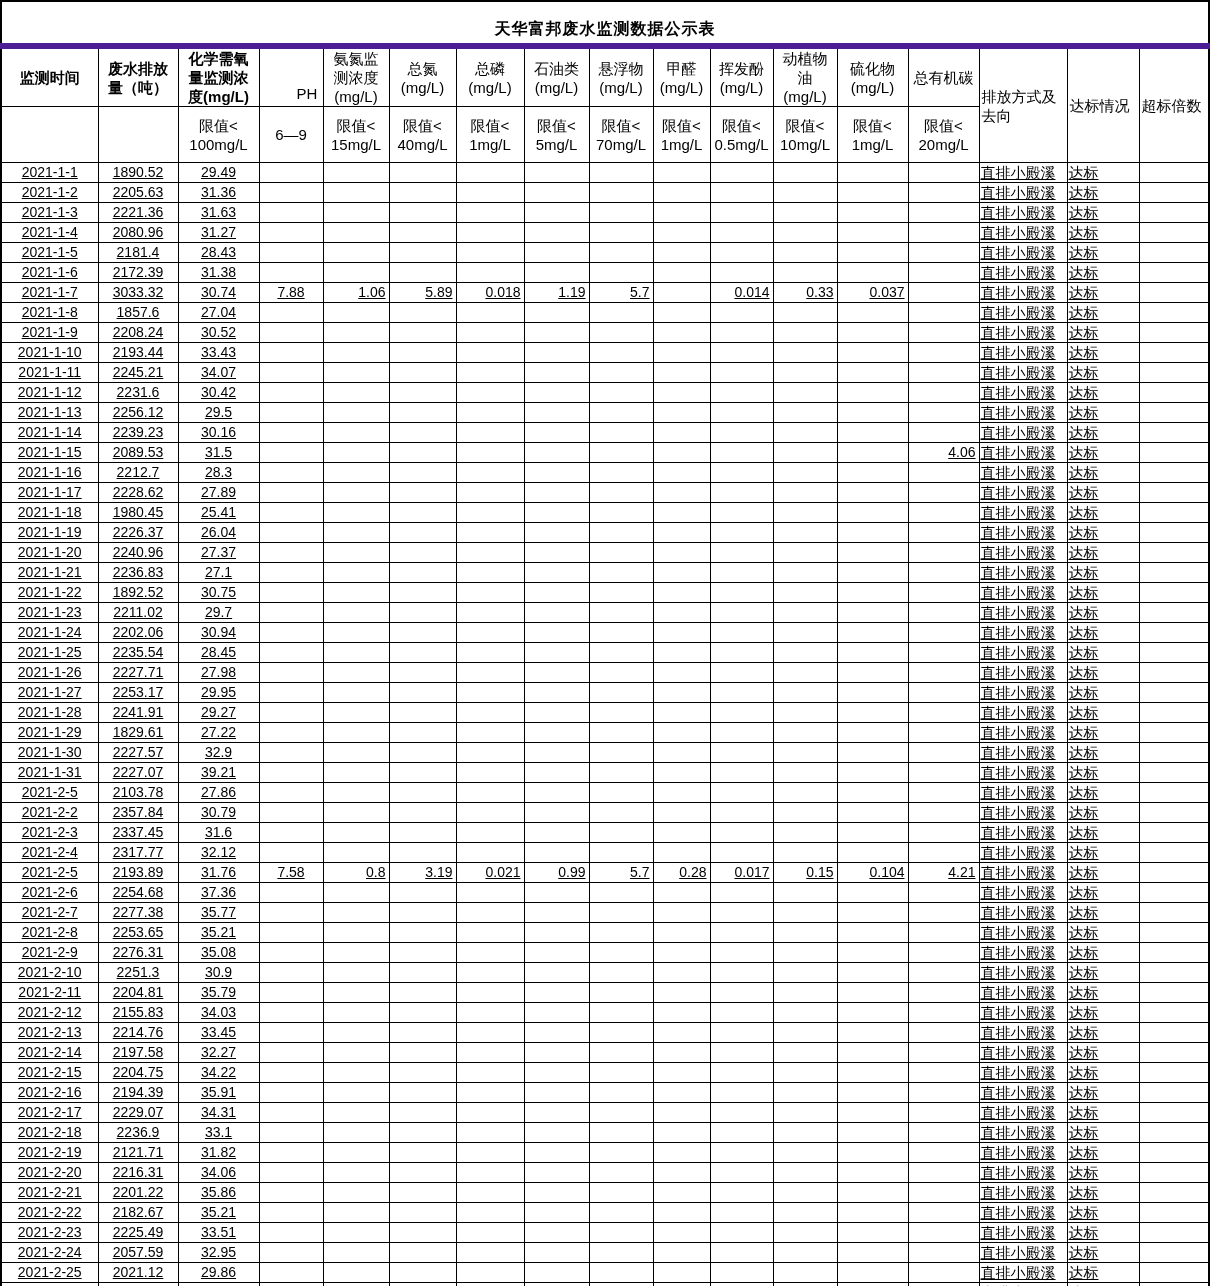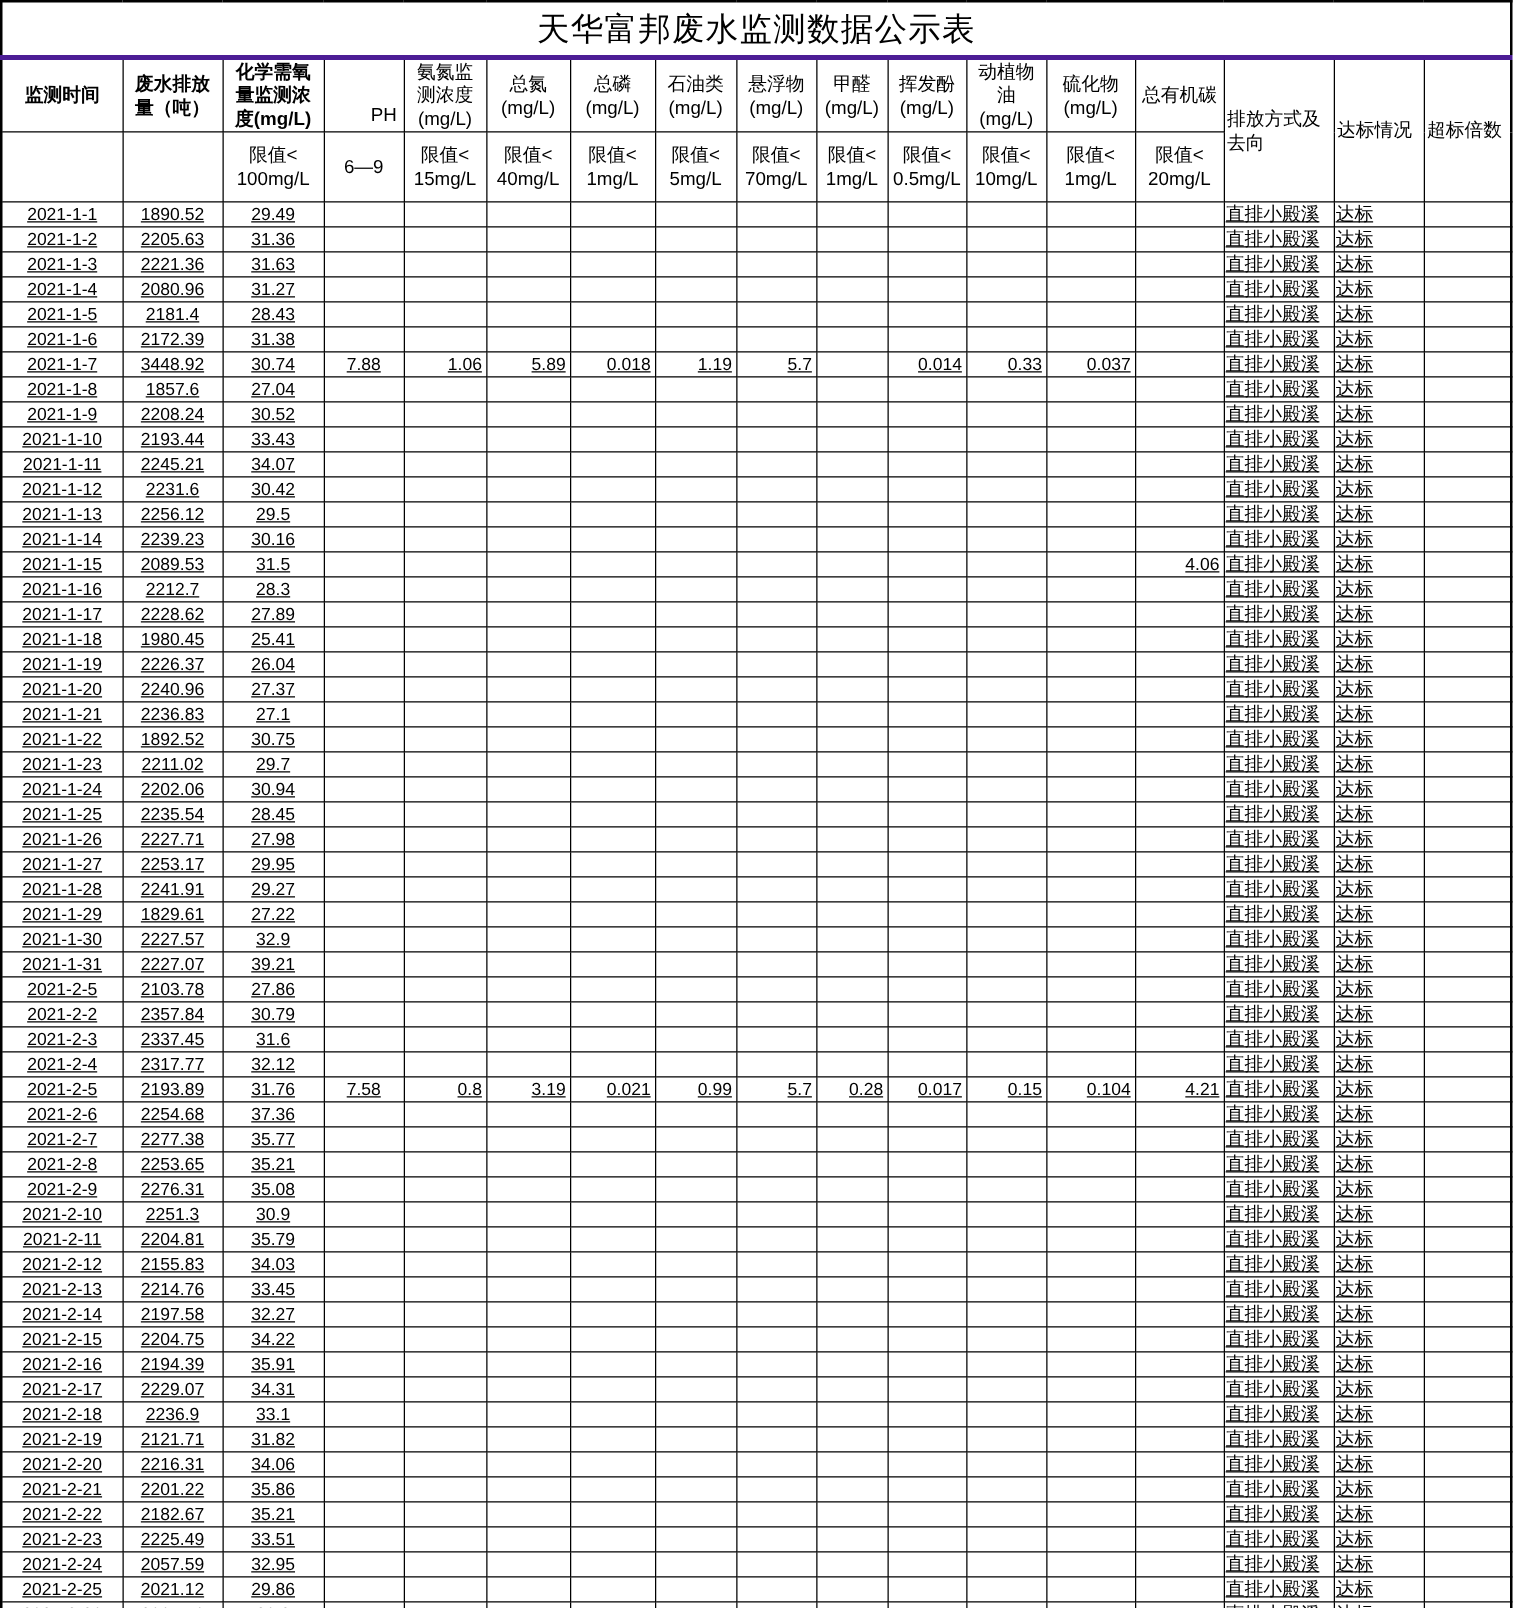--- a/index.html
+++ b/index.html
@@ -14,25 +14,25 @@
     border: 1px solid #000;
     overflow: hidden;
     padding: 0;
   }
   .r-title { height: 45px; }
   .r-h1 { height: 58px; }
   .r-h2 { height: 56px; }
   tbody tr { height: 19px; text-decoration: underline; }
   .title-cell {
     border: none;
-    border-bottom: 4px solid #4c1d95;
+    border-bottom: 6px solid #4c1d95;
     text-align: center;
     vertical-align: bottom;
-    font-size: 26px;
-    font-weight: normal;
+    font-size: 16px;
+    font-weight: bold;
     padding-bottom: 3px;
     letter-spacing: 1px;
   }
   .h {
     text-align: center;
     vertical-align: middle;
     font-size: 15px;
     line-height: 19px;
     white-space: pre-line;
   }
@@ -243,21 +243,21 @@
         <td class="c-right"></td>
         <td class="c-right"></td>
         <td class="c-right"></td>
         <td class="c-right"></td>
         <td class="c-cjk">直排小殿溪</td>
         <td class="c-cjk">达标</td>
         <td class="c-center"></td>
       </tr>
       <tr>
         <td class="c-center">2021-1-7</td>
-        <td class="c-center">3448.92</td>
+        <td class="c-center">3033.32</td>
         <td class="c-center">30.74</td>
         <td class="c-center">7.88</td>
         <td class="c-right">1.06</td>
         <td class="c-right">5.89</td>
         <td class="c-right">0.018</td>
         <td class="c-right">1.19</td>
         <td class="c-right">5.7</td>
         <td class="c-right"></td>
         <td class="c-right">0.014</td>
         <td class="c-right">0.33</td>

